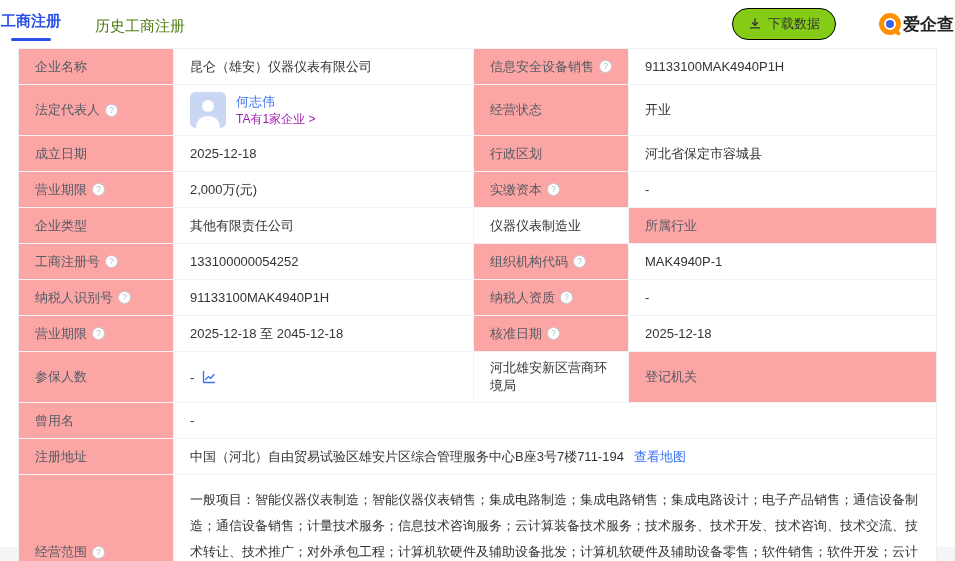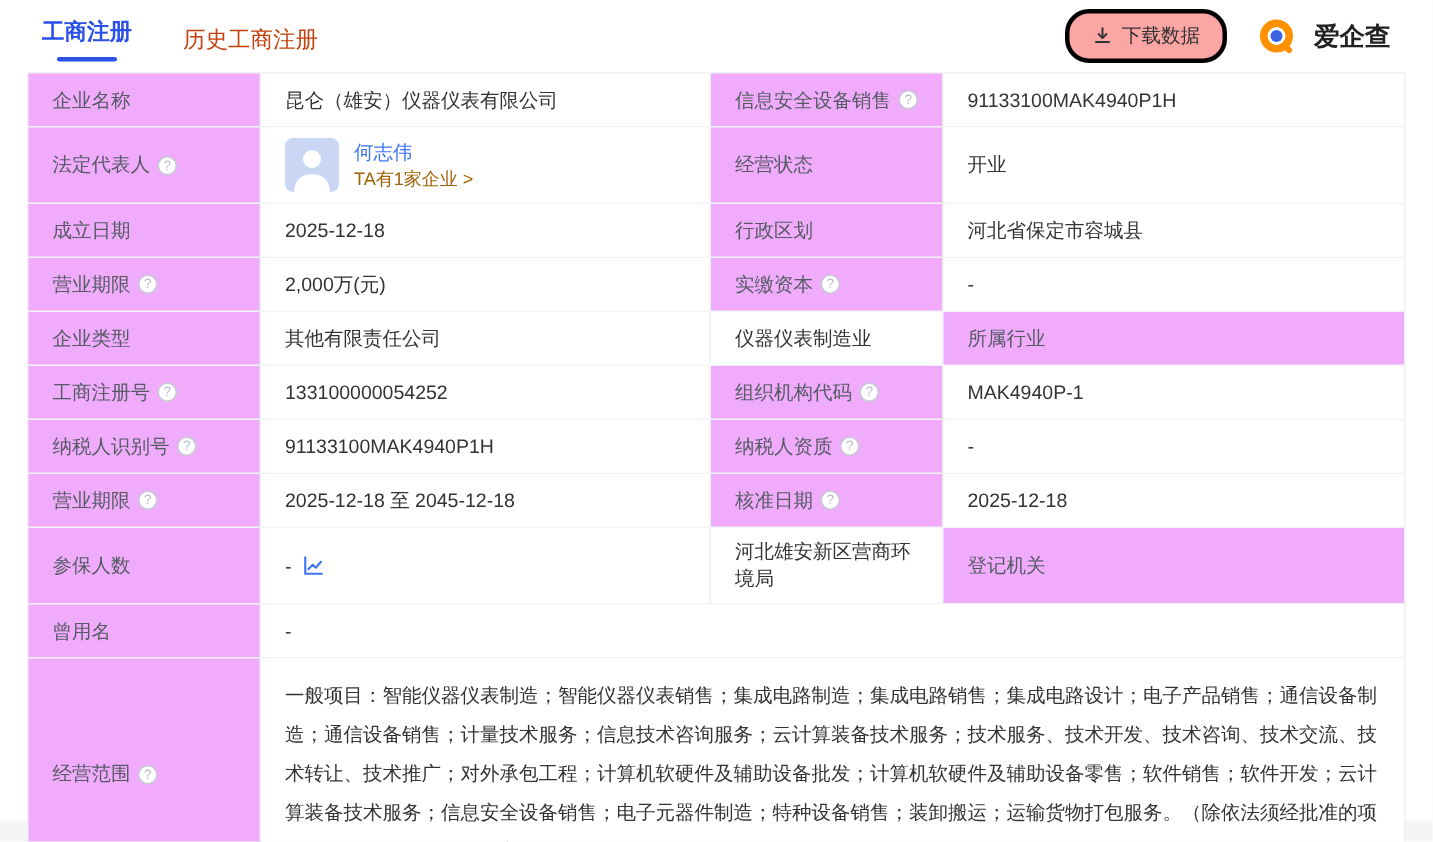--- a/index.html
+++ b/index.html
@@ -6,39 +6,39 @@
   html,body { width: 955px; height: 561px; overflow: hidden; }
   body {
     font-family: "Liberation Sans", "DejaVu Sans", sans-serif;
     background: #f4f5f7;
     color: #333;
   }
   .card { background: #fff; width: 955px; height: 547px; }
 
   
   .hdr {
-    height: 48px; padding: 0 28px;
+    height: 48px; padding: 0 1px;
     display: flex; align-items: center; justify-content: space-between;
   }
   .tabs { display: flex; align-items: center; gap: 34px; }
-  .tab { font-size: 15px; color: #c2410c; cursor: pointer; position: relative; padding-top: 4px; }
+  .tab { font-size: 15px; color: #4d7c0f; cursor: pointer; position: relative; padding-top: 4px; }
   .tab.active { color: #2b50e8; font-weight: bold; }
   .tab.active .bar {
     display: block; width: 40px; height: 3px; border-radius: 2px;
     background: #2b50e8; margin: 7px auto 0;
   }
   .tab .bar { display: none; }
   .hdr-right { display: flex; align-items: center; gap: 22px; }
   .dl-btn {
     display: flex; align-items: center; gap: 6px;
-    border: 3px solid #000000; border-radius: 16px;
-    padding: 6px 15px; font-size: 13px; color: #333; background: #fca5a5; cursor: pointer;
+    border: 1px solid #000000; border-radius: 16px;
+    padding: 6px 15px; font-size: 13px; color: #333; background: #84cc16; cursor: pointer;
   }
   .dl-btn svg { display: block; }
-  .brand { display: flex; align-items: center; gap: 14px; }
+  .brand { display: flex; align-items: center; gap: 2px; margin-left: 21px; }
   .logo-q {
     width: 22px; height: 22px; border-radius: 50%;
     border: 5px solid #ff9100; position: relative; background: #fff;
   }
   .logo-q::before {
     content: ""; position: absolute; left: 2px; top: 2px;
     width: 8px; height: 8px; border-radius: 50%; background: #3b62e3;
   }
   .logo-q::after {
     content: ""; position: absolute; right: -5px; bottom: -4px;
@@ -50,33 +50,33 @@
   
   .tbl { margin: 0 18px; border: 1px solid #eef0f3; border-bottom: none; }
   .row { display: grid; grid-template-columns: 155px 300px 155px 1fr; border-bottom: 1px solid #f0f2f5; }
   .row.wide { grid-template-columns: 155px 1fr; }
   .cell {
     display: flex; align-items: center;
     min-height: 35px; padding: 7px 16px;
     font-size: 13px; border-right: 1px solid #f0f2f5;
   }
   .cell:last-child { border-right: none; }
-  .lbl { background: #f0abfc; color: #565b63; }
+  .lbl { background: #fca5a5; color: #565b63; }
   .val { color: #333; background: #fff; }
   .u-term { text-underline-offset: 3px; }
 
   .help {
     display: inline-flex; align-items: center; justify-content: center;
     width: 13px; height: 13px; margin-left: 5px; flex: none;
     border: 1px solid #c6cbd4; border-radius: 50%;
     color: #b6bcc7; font-size: 9px; line-height: 1; cursor: pointer; background:#fff;
   }
 
   .link { color: #3e74f6; cursor: pointer; text-decoration: none; }
-  .link-orange { color: #a16207; cursor: pointer; text-decoration: none; font-size: 12px; }
+  .link-orange { color: #a21caf; cursor: pointer; text-decoration: none; font-size: 12px; }
 
   .rep-cell { gap: 10px; }
   .avatar { width: 36px; height: 36px; border-radius: 5px; overflow: hidden; flex: none; }
   .rep-text { display: flex; flex-direction: column; gap: 3px; line-height: 1.2; }
 
   .chart-icon { margin-left: 8px; display: inline-flex; cursor: pointer; }
   .map-link { margin-left: 10px; white-space: nowrap; }
 
   .scope-cell { line-height: 26px; padding-top: 12px; padding-bottom: 12px; }
 </style>
@@ -279,20 +279,29 @@
 
     <div class="row wide">
       <div class="cell lbl">
         <span>曾用名</span>
       </div>
       <div class="cell val">
         <span>-</span>
       </div>
     </div>
 
+    <div class="row wide">
+      <div class="cell lbl">
+        <span>注册地址</span>
+      </div>
+      <div class="cell val">
+        <span>中国（河北）自由贸易试验区雄安片区综合管理服务中心B座3号7楼711-194</span>
+        <a class="link map-link">查看地图</a>
+      </div>
+    </div>
 
     <div class="row wide">
       <div class="cell lbl">
         <span>经营范围</span>
         <span class="help">?</span>
       </div>
       <div class="cell val scope-cell">
         <span>
           <span>一般项目：智能仪器仪表制造；智能仪器仪表销售；集成电路制造；集成电路销售；集成电路设计；电子产品销售；通信设备制造；通信设备销售；计量技术服务；信息技术咨询服务；</span><span class="u-term">云计算装备技术服务</span><span>；技术服务、技术开发、技术咨询、技术交流、技术转让、技术推广；对外承包工程；计算机软硬件及辅助设备批发；计算机软硬件及辅助设备零售；软件销售；软件开发；云计算装备技术服务；信息安全设备销售；电子元器件制造；特种设备销售；装卸搬运；运输货物打包服务。（除依法须经批准的项目外，凭营业执照依法自主开展经营活动）</span>
         </span>

